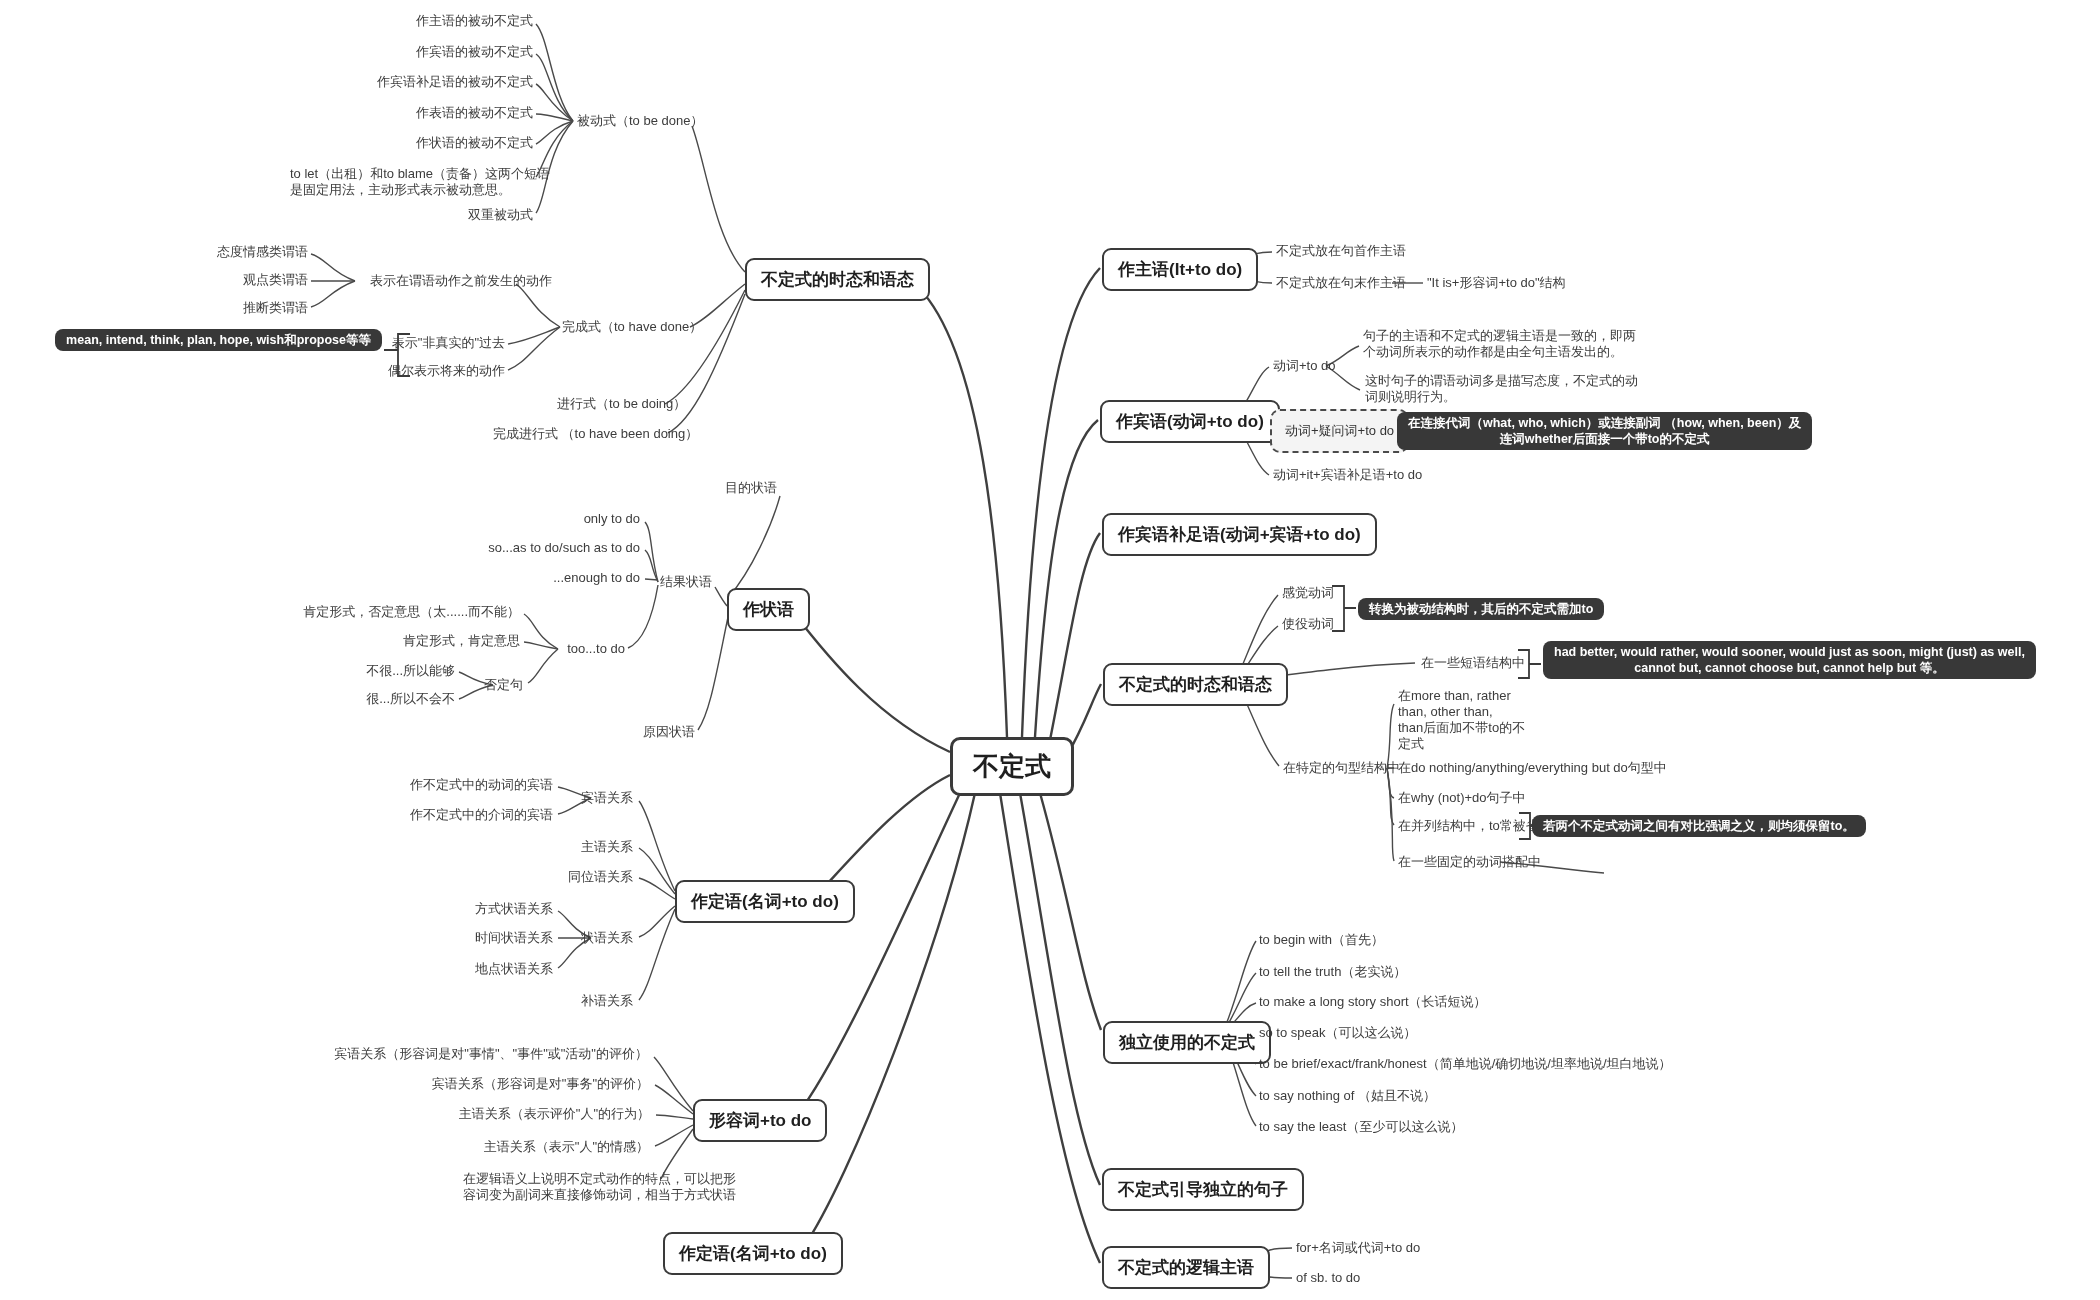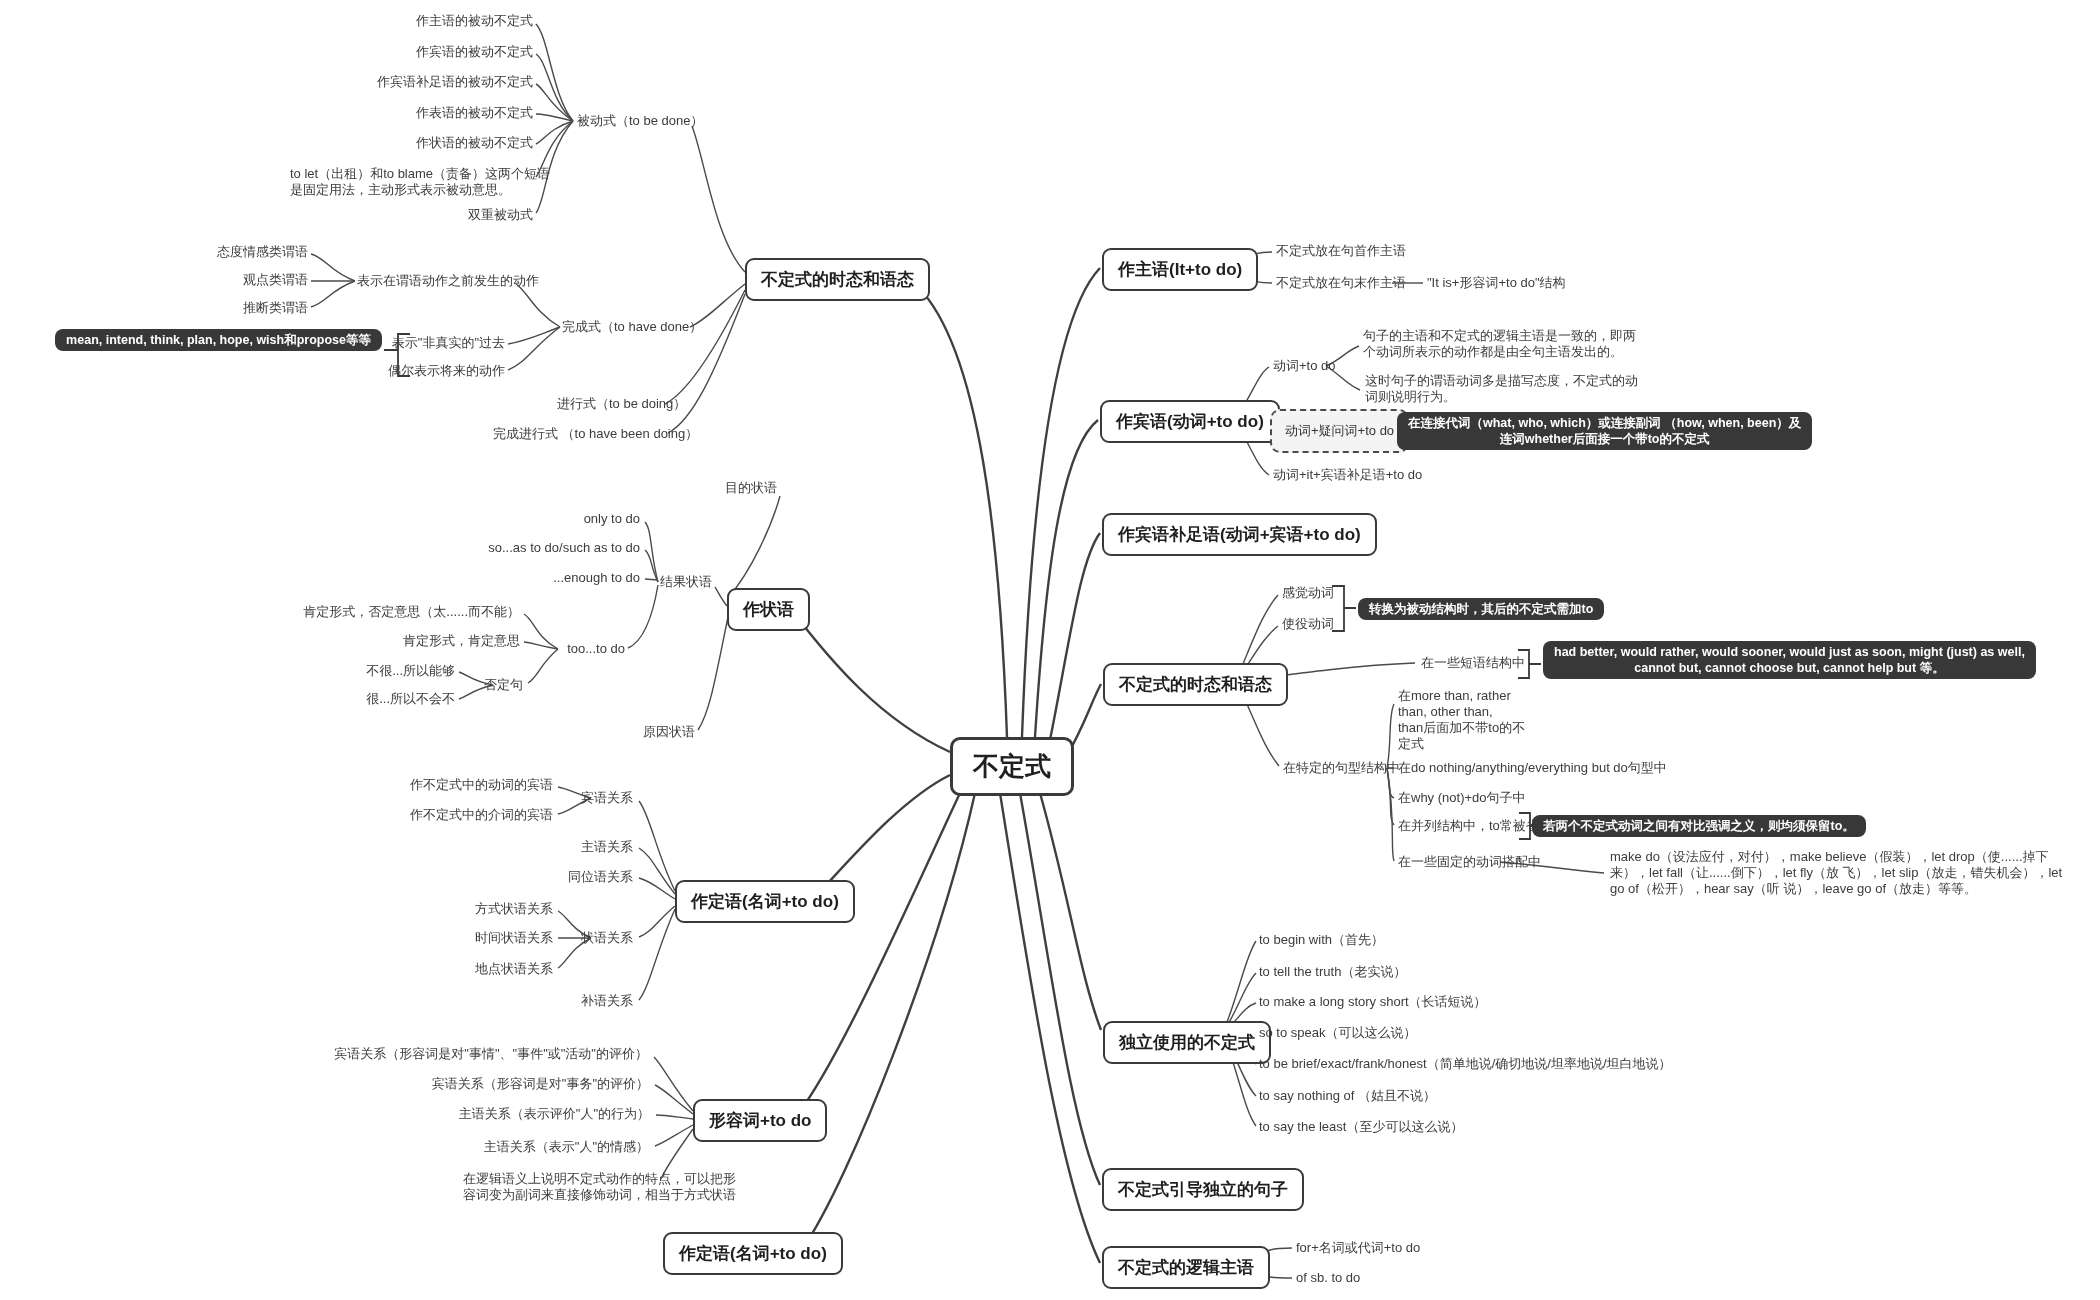--- a/index.html
+++ b/index.html
@@ -146,21 +146,21 @@
 <div class="leaf" style="left:577px;top:113px;">被动式（to be done）</div>
 <div class="leaf ra" style="right:1567px;top:13px;">作主语的被动不定式</div>
 <div class="leaf ra" style="right:1567px;top:44px;">作宾语的被动不定式</div>
 <div class="leaf ra" style="right:1567px;top:74px;">作宾语补足语的被动不定式</div>
 <div class="leaf ra" style="right:1567px;top:105px;">作表语的被动不定式</div>
 <div class="leaf ra" style="right:1567px;top:135px;">作状语的被动不定式</div>
 <div class="leaf multi" style="left:290px;top:166px;">to let（出租）和to blame（责备）这两个短语
 是固定用法，主动形式表示被动意思。</div>
 <div class="leaf ra" style="right:1567px;top:207px;">双重被动式</div>
 <div class="leaf" style="left:562px;top:319px;">完成式（to have done）</div>
-<div class="leaf" style="left:357px;top:273px;">表示在谓语动作之前发生的动作</div>
+<div class="leaf" style="left:370px;top:273px;">表示在谓语动作之前发生的动作</div>
 <div class="leaf ra" style="right:1792px;top:244px;">态度情感类谓语</div>
 <div class="leaf ra" style="right:1792px;top:272px;">观点类谓语</div>
 <div class="leaf ra" style="right:1792px;top:300px;">推断类谓语</div>
 <div class="pill" style="right:1718px;top:329px;">mean, intend, think, plan, hope, wish和propose等等</div>
 <div class="leaf ra" style="right:1595px;top:335px;">表示"非真实的"过去</div>
 <div class="leaf ra" style="right:1595px;top:363px;">偶尔表示将来的动作</div>
 <div class="leaf" style="left:557px;top:396px;">进行式（to be doing）</div>
 <div class="leaf" style="left:493px;top:426px;">完成进行式 （to have been doing）</div>
 
 <div class="leaf ra" style="right:1323px;top:480px;">目的状语</div>
@@ -217,23 +217,20 @@
 <div class="leaf" style="left:1283px;top:760px;">在特定的句型结构中</div>
 <div class="leaf multi" style="left:1398px;top:688px;">在more than, rather
 than, other than,
 than后面加不带to的不
 定式</div>
 <div class="leaf" style="left:1398px;top:760px;">在do nothing/anything/everything but do句型中</div>
 <div class="leaf" style="left:1398px;top:790px;">在why (not)+do句子中</div>
 <div class="leaf" style="left:1398px;top:818px;">在并列结构中，to常被省去</div>
 <div class="pill" style="left:1532px;top:815px;">若两个不定式动词之间有对比强调之义，则均须保留to。</div>
 <div class="leaf" style="left:1398px;top:854px;">在一些固定的动词搭配中</div>
-<div class="leaf multi" style="left:1610px;top:849px;">make do（设法应付，对付），make believe（假装），let drop（使......掉下
-来），let fall（让......倒下），let fly（放 飞），let slip（放走，错失机会），let
-go of（松开），hear say（听 说），leave go of（放走）等等。</div>
 
 <div class="leaf" style="left:1259px;top:932px;">to begin with（首先）</div>
 <div class="leaf" style="left:1259px;top:964px;">to tell the truth（老实说）</div>
 <div class="leaf" style="left:1259px;top:994px;">to make a long story short（长话短说）</div>
 <div class="leaf" style="left:1259px;top:1025px;">so to speak（可以这么说）</div>
 <div class="leaf" style="left:1259px;top:1056px;">to be brief/exact/frank/honest（简单地说/确切地说/坦率地说/坦白地说）</div>
 <div class="leaf" style="left:1259px;top:1088px;">to say nothing of （姑且不说）</div>
 <div class="leaf" style="left:1259px;top:1119px;">to say the least（至少可以这么说）</div>
 
 <div class="leaf" style="left:1296px;top:1240px;">for+名词或代词+to do</div>

